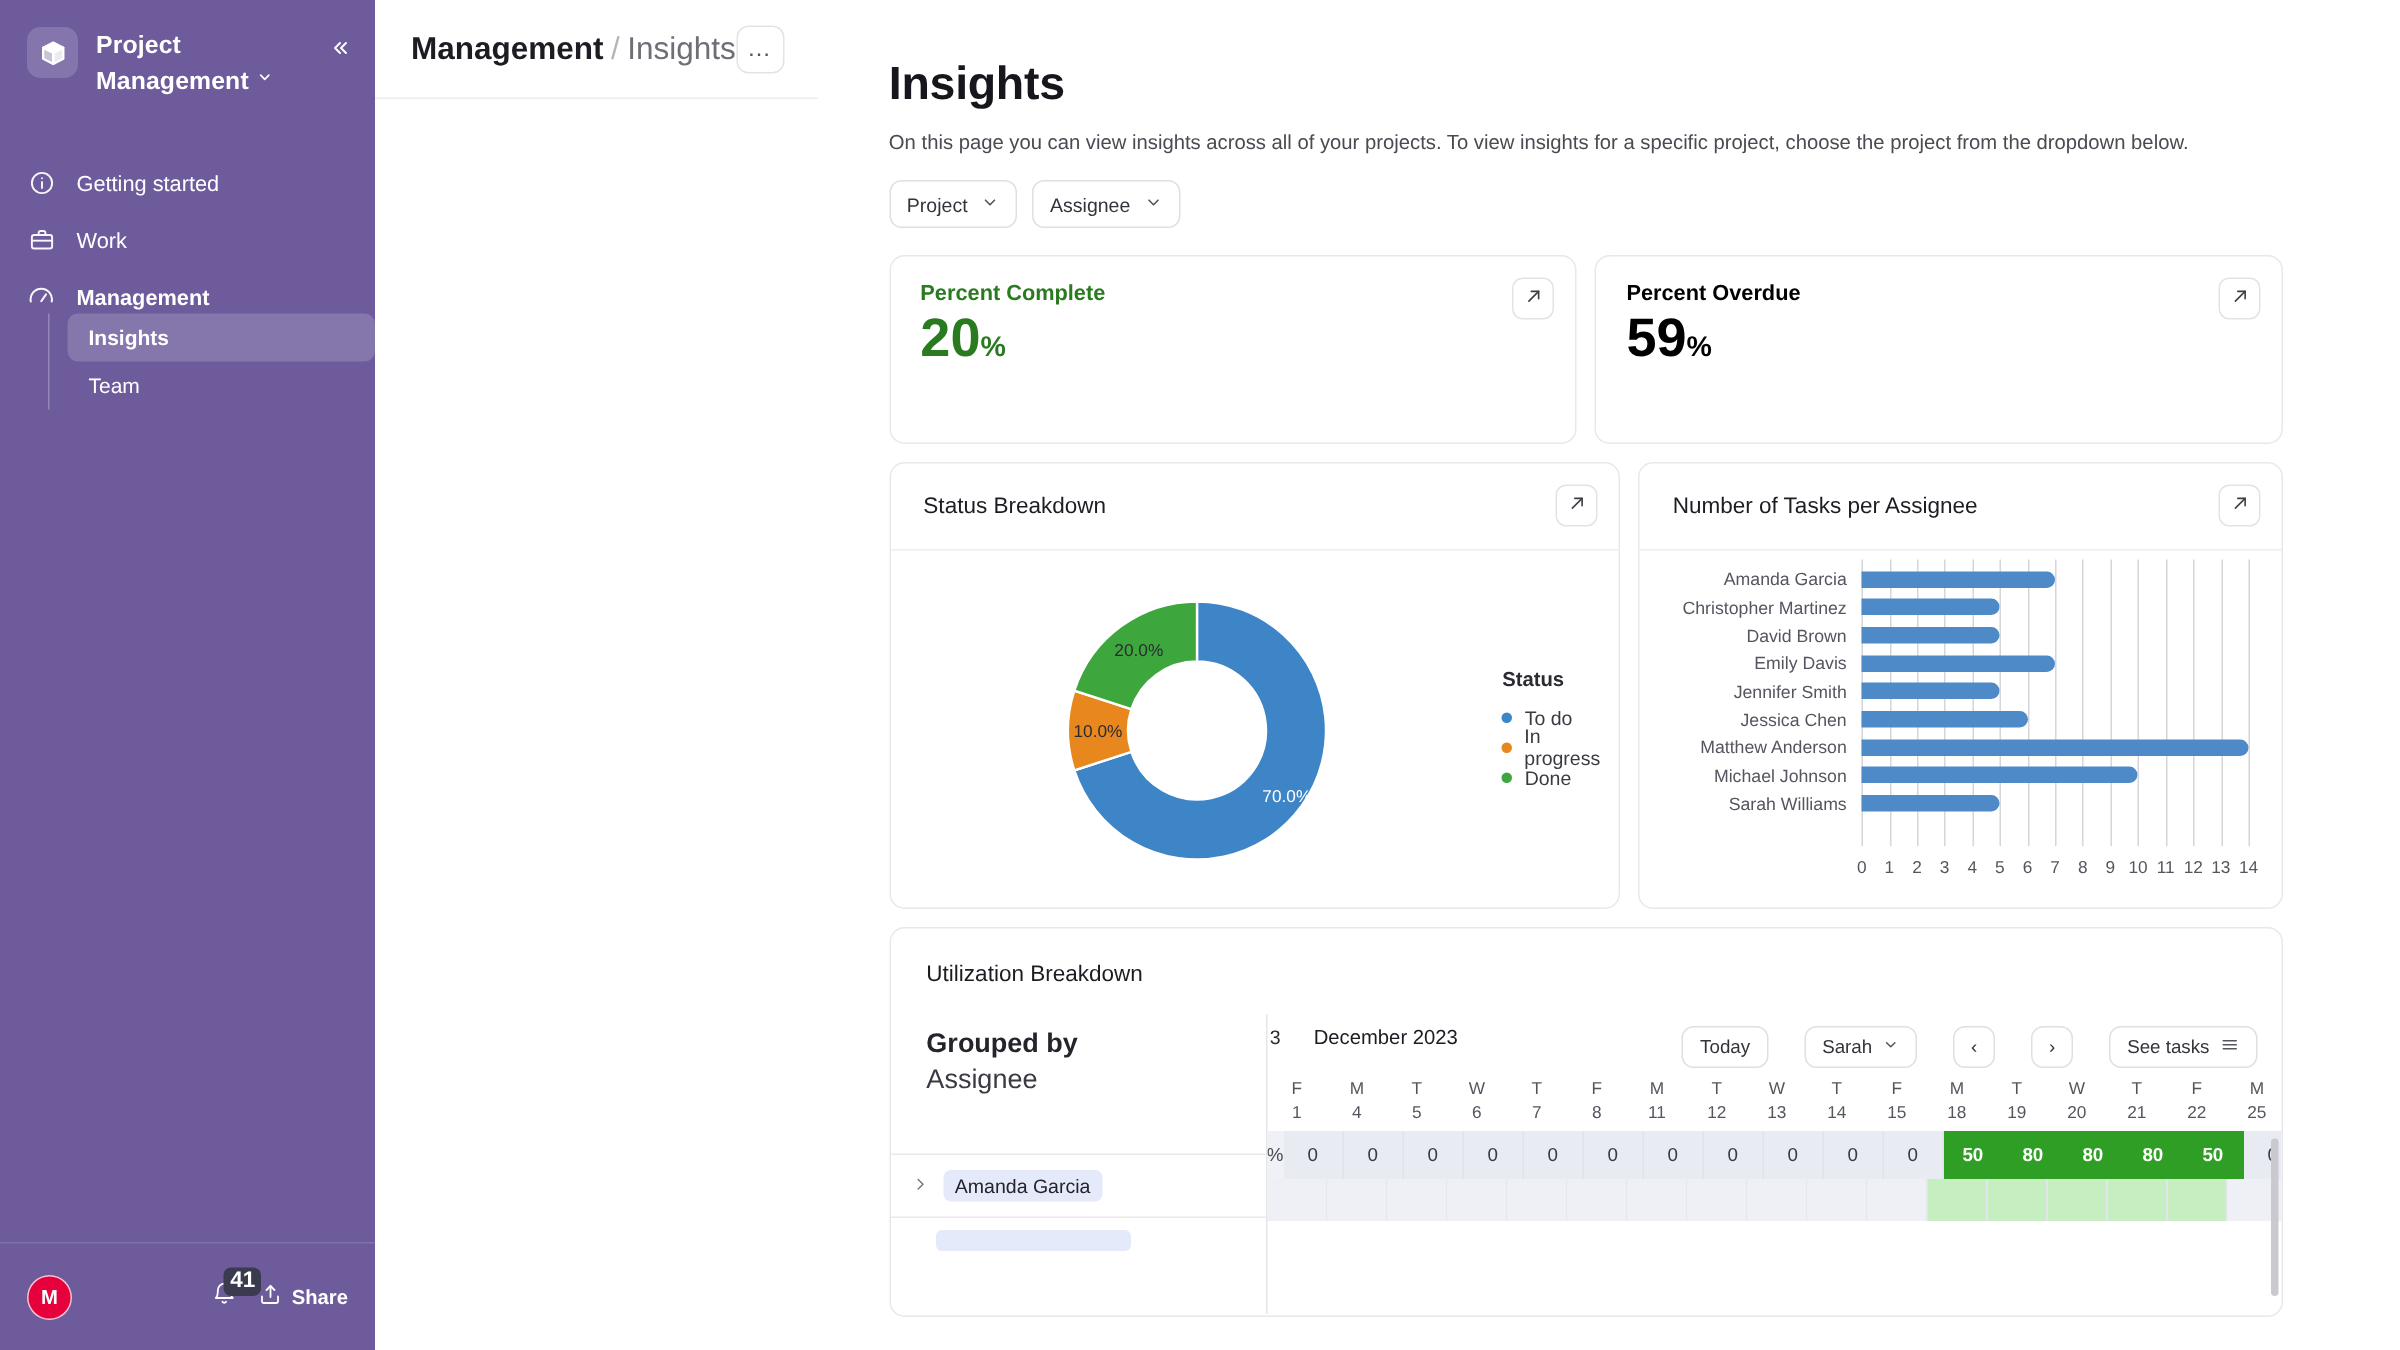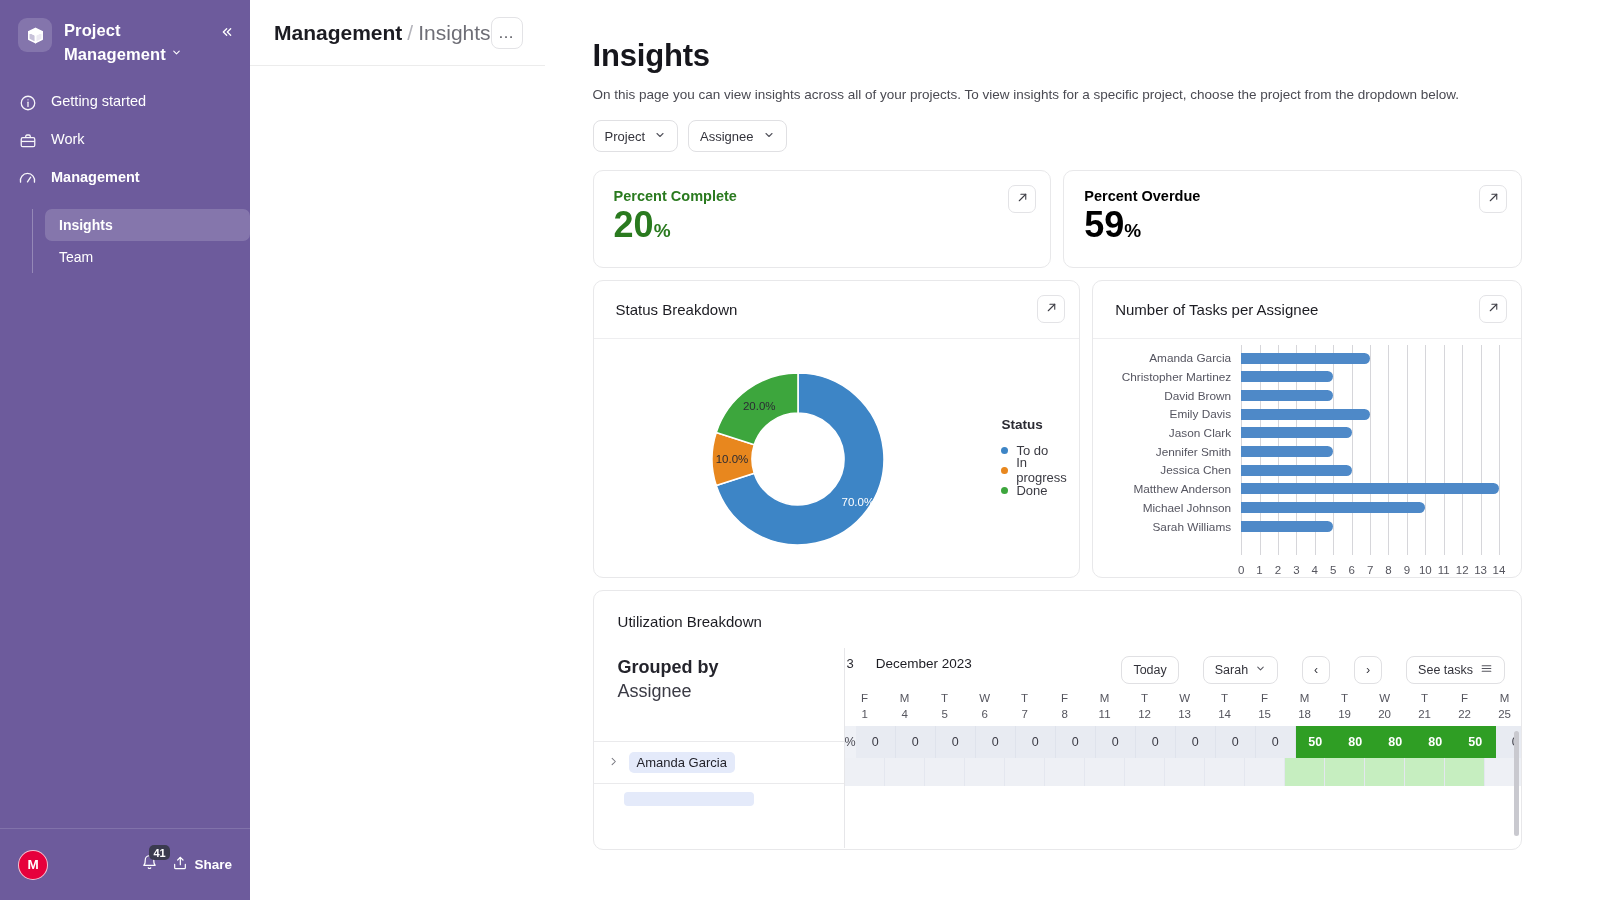--- a/index.html
+++ b/index.html
@@ -40,21 +40,21 @@
   }
   .sb-title .caret { display:inline-block; margin-left:5px; vertical-align: 2px;}
   .sb-collapse {
     color: rgba(255,255,255,0.92);
     font-size: 17px; line-height: 1;
     padding-top: 6px;
     cursor: pointer;
   }
   .sb-nav { margin-top: 18px; }
   .sb-item {
-    display: flex; align-items: flex-start; gap: 14px;
+    display: flex; align-items: flex-end; gap: 14px;
     height: 38px;
     padding: 0 18px;
     font-size: 14.5px;
     color: #ffffff;
     cursor: pointer;
   }
   .sb-item .ic { width: 19px; height: 19px; display:flex; align-items:center; justify-content:center; opacity:.95;}
   .sb-item.strong { font-weight: bold; }
   .sb-sub {
     margin-left: 32px;
@@ -87,21 +87,21 @@
     background: #e6003c;
     color:#fff; font-size: 13.5px; font-weight: bold;
     display:flex; align-items:center; justify-content:center;
     border: 1.5px solid rgba(255,255,255,0.75);
   }
   .sb-footer-right { margin-left: auto; display:flex; align-items:center; gap: 14px;}
   .bell-wrap { position: relative; display:flex; align-items:center; }
   .badge {
     position:absolute; top:-9px; left: 8px;
     background: #3b3b4f; color:#fff;
-    font-size: 11px; font-weight: bold;
+    font-size: 15px; font-weight: bold;
     border-radius: 5px;
     padding: 1.5px 4px;
     line-height: 1.1;
   }
   .share-btn { display:flex; align-items:center; gap:6px; font-size: 13.5px; font-weight: bold; cursor:pointer;}
 
   
   .main { flex: 1; height: 900px; background:#fff; display:flex; flex-direction:row; overflow:hidden;}
   .topbar {
     height: 66px; min-height:66px;
@@ -130,21 +130,21 @@
     padding: 0 11px;
     display:flex;align-items:center;gap:9px;
     font-size:13px;color:#33333b; cursor:pointer;
   }
 
   .cards-row { display:flex; gap:12px; margin-top: 18px; }
   .card {
     border:1px solid #e8e8ea; border-radius:10px; background:#fff;
     position:relative;
   }
-  .kpi { flex:1; height: 98px; padding: 17px 20px; }
+  .kpi { flex:1; height: 126px; padding: 17px 20px; }
   .kpi .lbl { font-size: 14.5px; font-weight: bold; }
   .kpi .val { font-size: 36px; font-weight: bold; line-height: 1.08; margin-top:2px; }
   .kpi .val .pct { font-size: 19px; font-weight: bold; }
   .expand {
     position:absolute; top:14px; right:14px;
     width:28px;height:28px;border-radius:7px;
     border:1px solid #e3e3e6;background:#fff;
     display:flex;align-items:center;justify-content:center;
     color:#3e3e46;font-size:13px;cursor:pointer;
   }
@@ -476,26 +476,20 @@
                       <div class="bar-fill" title="David Brown: 5" style="width: 35.7143%; background: rgb(78, 137, 200);"></div>
                     </div>
                   </div>
                   <div class="bar-row">
                     <div class="bar-name">Emily Davis</div>
                     <div class="bar-track">
                       <div class="bar-fill" title="Emily Davis: 7" style="width: 50%; background: rgb(78, 137, 200);"></div>
                     </div>
                   </div>
                   <div class="bar-row">
-                    <div class="bar-name">Jason Clark</div>
-                    <div class="bar-track">
-                      <div class="bar-fill" title="Jason Clark: 6" style="width: 42.8571%; background: rgb(78, 137, 200);"></div>
-                    </div>
-                  </div>
-                  <div class="bar-row">
                     <div class="bar-name">Jennifer Smith</div>
                     <div class="bar-track">
                       <div class="bar-fill" title="Jennifer Smith: 5" style="width: 35.7143%; background: rgb(78, 137, 200);"></div>
                     </div>
                   </div>
                   <div class="bar-row">
                     <div class="bar-name">Jessica Chen</div>
                     <div class="bar-track">
                       <div class="bar-fill" title="Jessica Chen: 6" style="width: 42.8571%; background: rgb(78, 137, 200);"></div>
                     </div>

